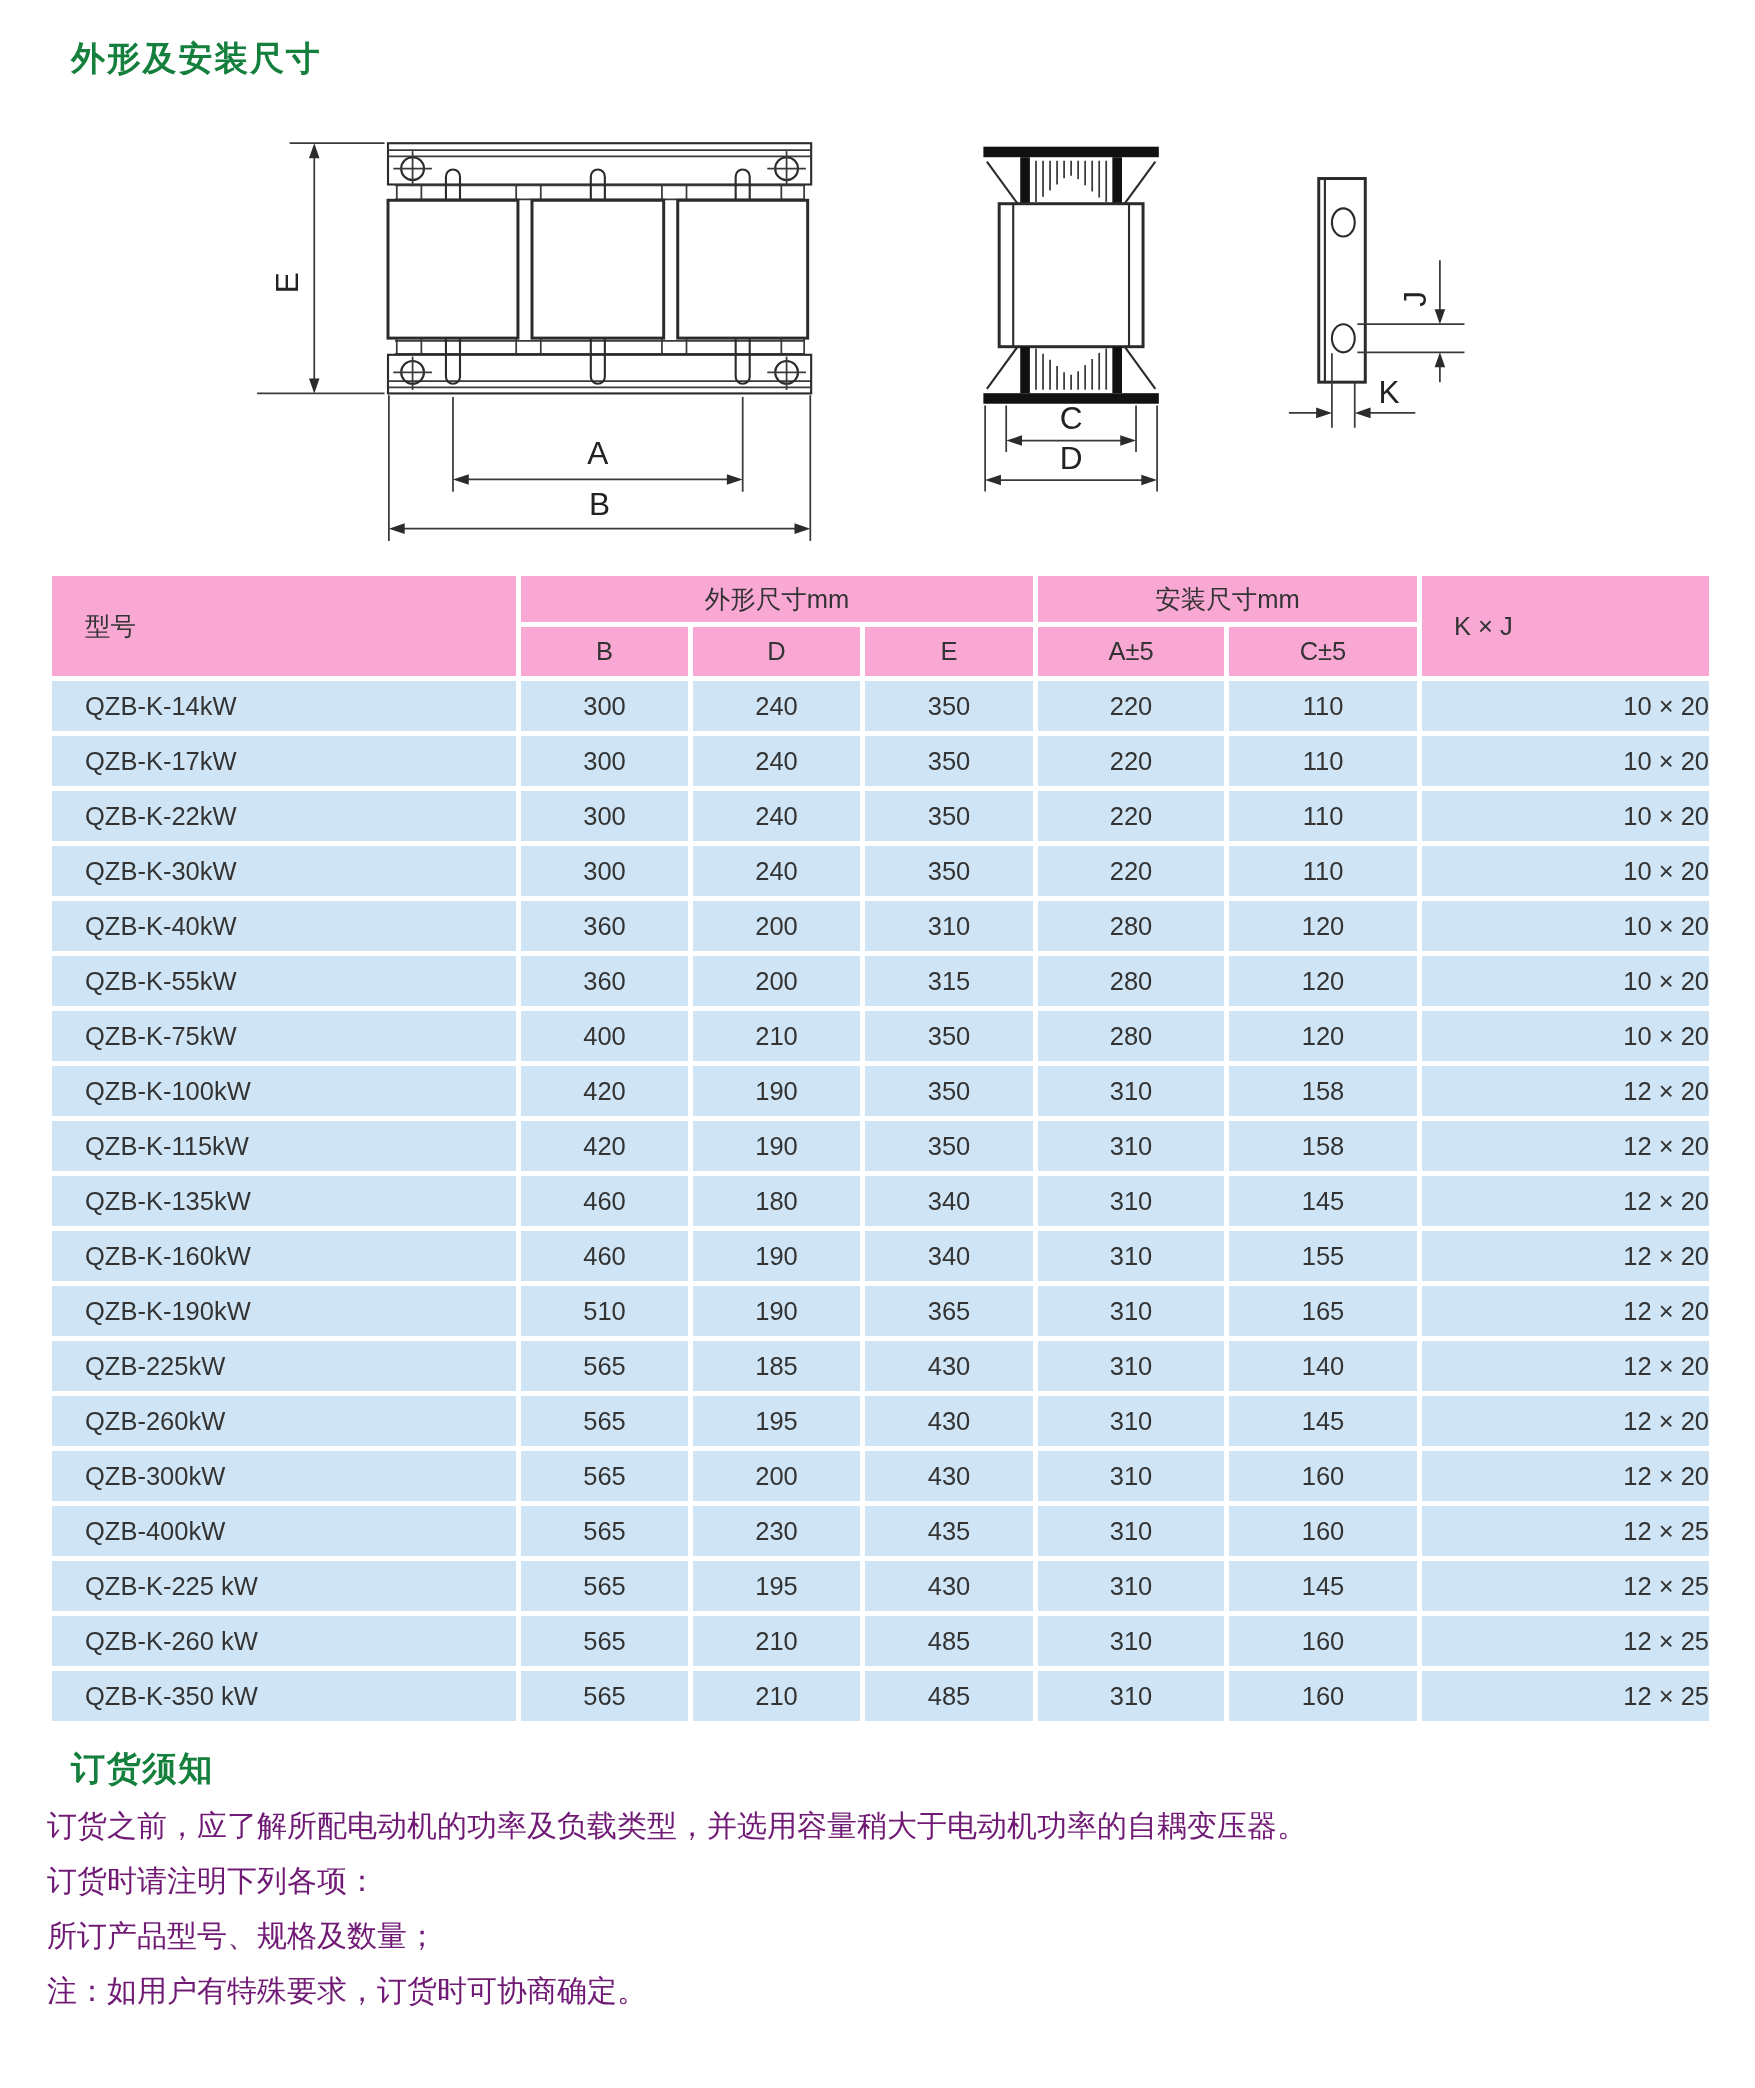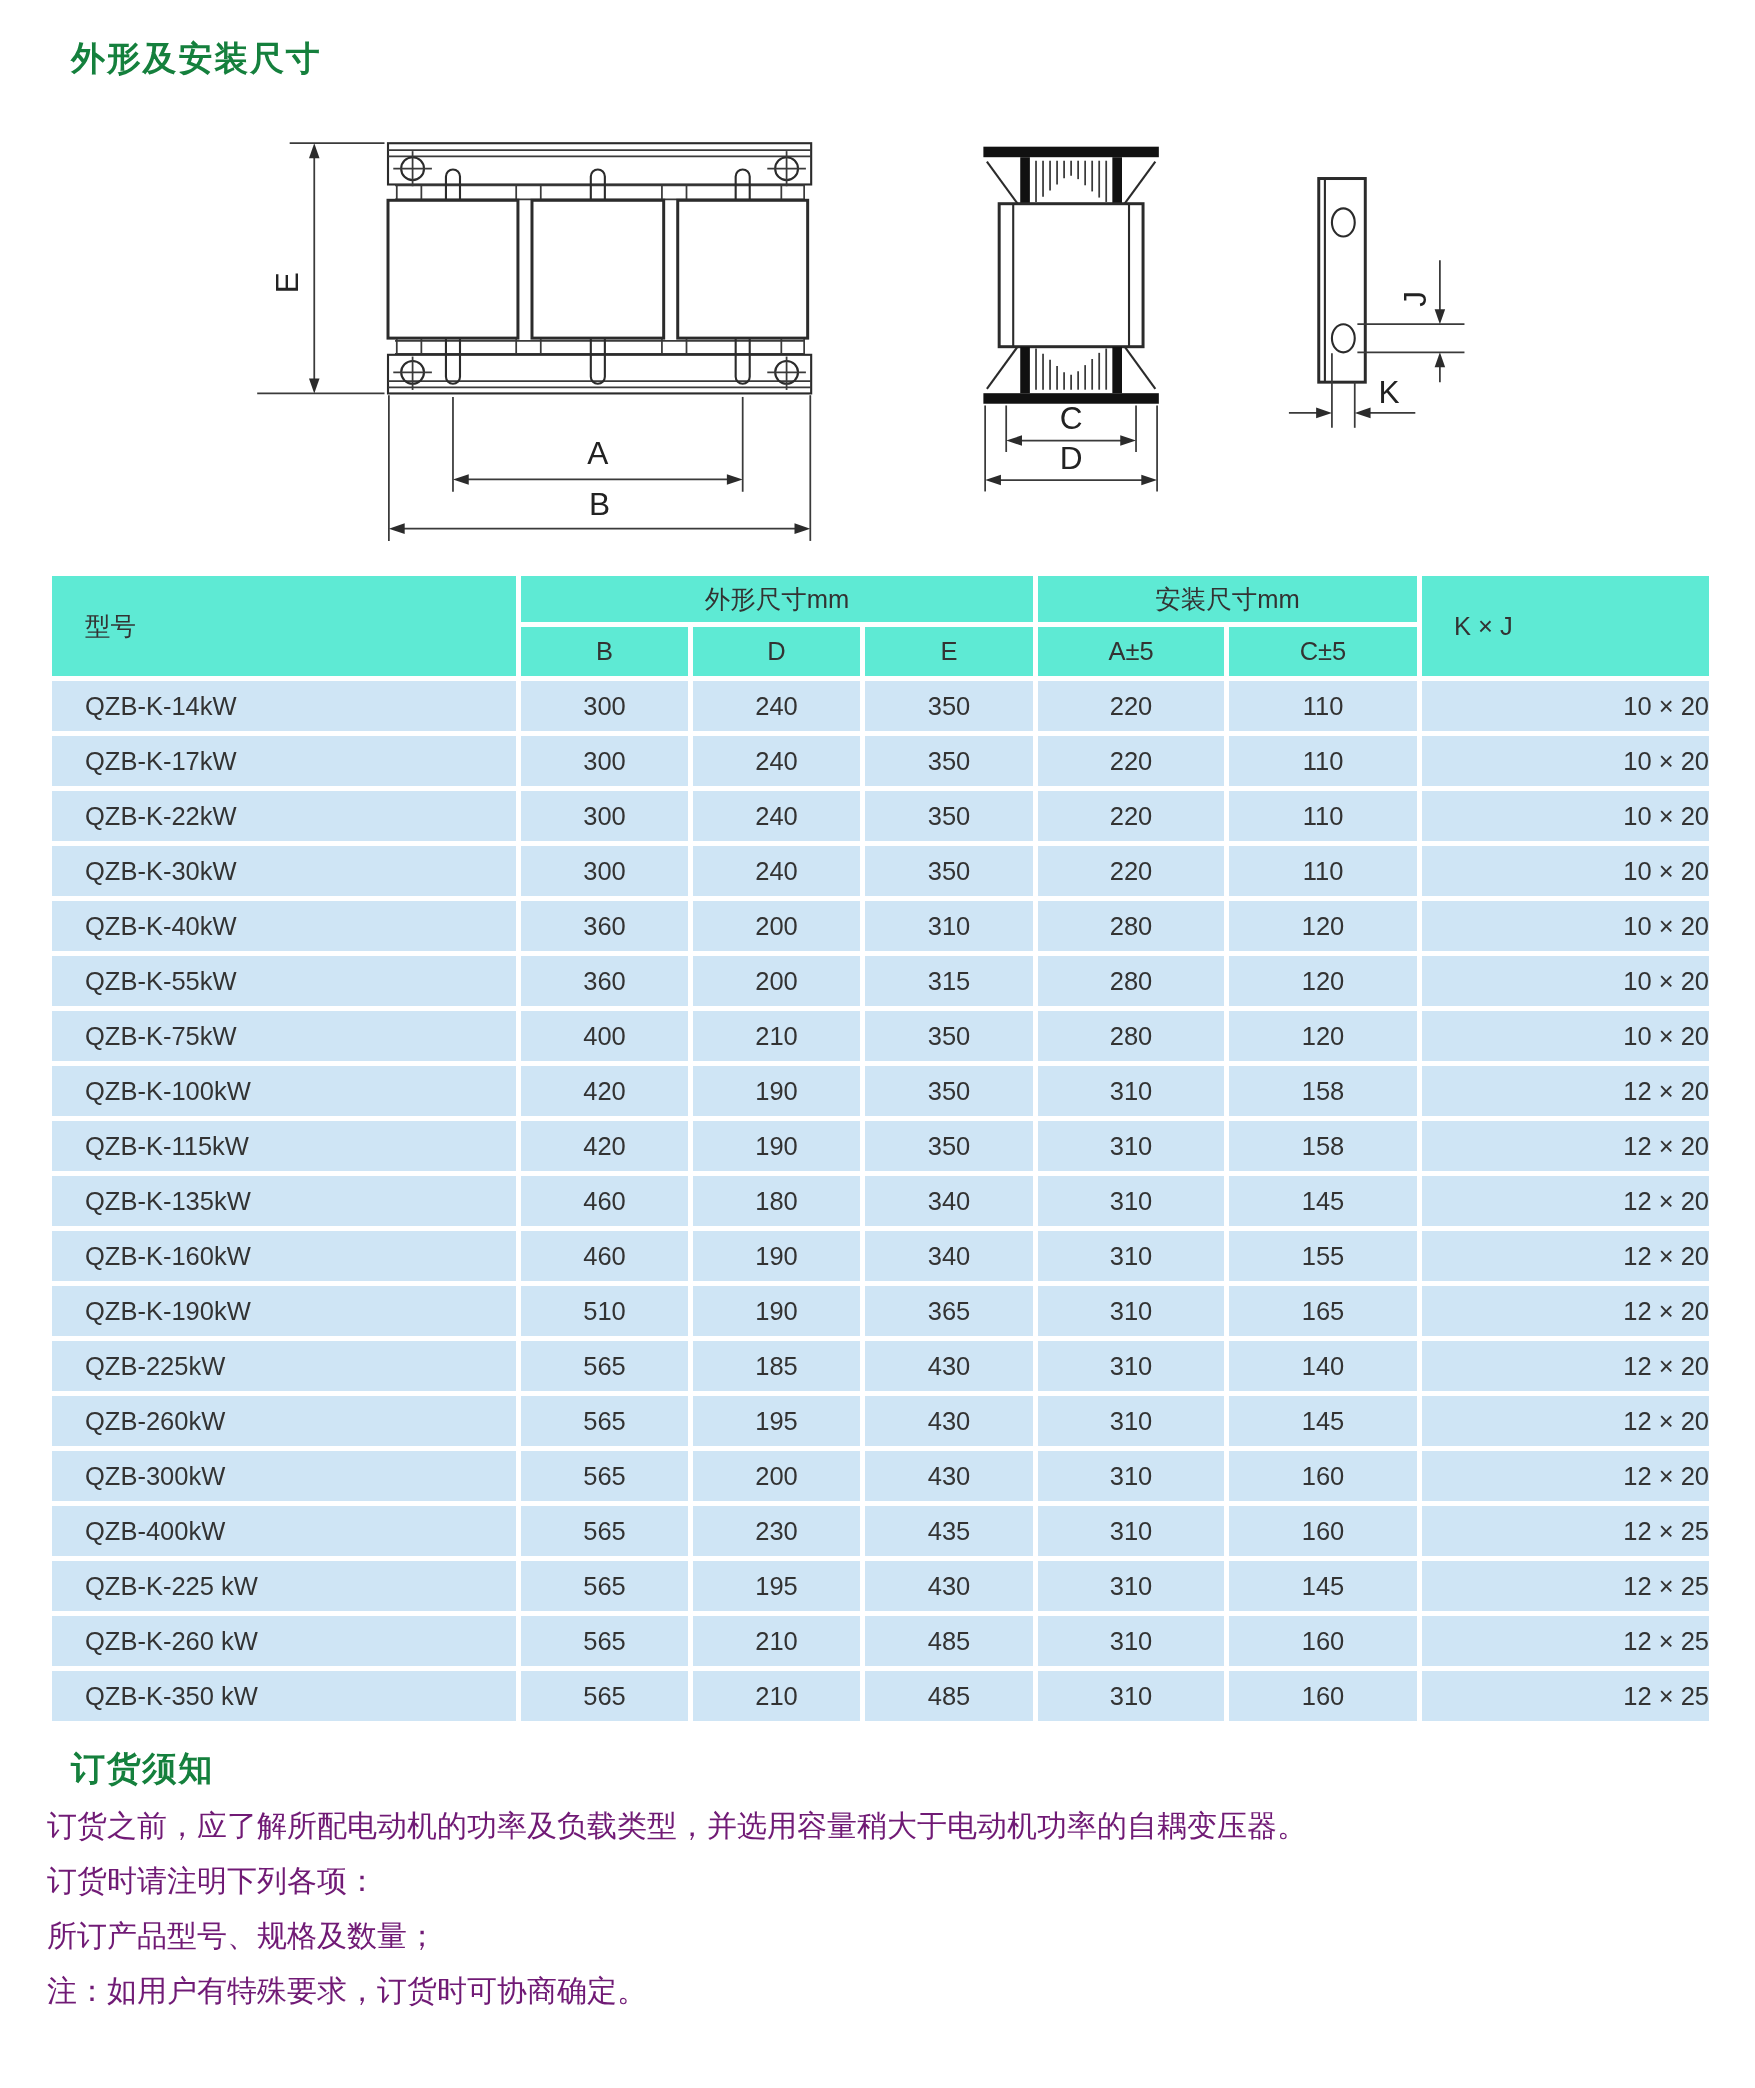--- a/index.html
+++ b/index.html
@@ -28,21 +28,21 @@
   .dwg-arrow{fill:#2b2b2b;stroke:none;}
   .dim-text{font-size:36px;fill:#222;}
 
   
   #dim-table{
     position:absolute;left:47px;top:571px;width:1663px;
     border-collapse:collapse;table-layout:fixed;font-size:25.5px;color:#333;
   }
   #dim-table th,#dim-table td{border:5.3px solid #fff;padding:0;}
   #dim-table thead th{
-    background:#5eead4;font-weight:400;text-align:center;vertical-align:middle;
+    background:#f9a8d4;font-weight:400;text-align:center;vertical-align:middle;
   }
   #dim-table thead tr.group-row th{height:46px;}
   #dim-table thead tr.sub-row th{height:49px;}
   #dim-table th.model-h{text-align:left;padding-left:33px;}
   #dim-table th.kj-h{text-align:left;padding-left:32px;}
   #dim-table tbody td{
     background:#cfe5f5;height:50px;text-align:center;vertical-align:middle;
   }
   #dim-table tbody td.model{text-align:left;padding-left:33px;}
   #dim-table tbody td.kj{text-align:right;padding-left:32px;}

